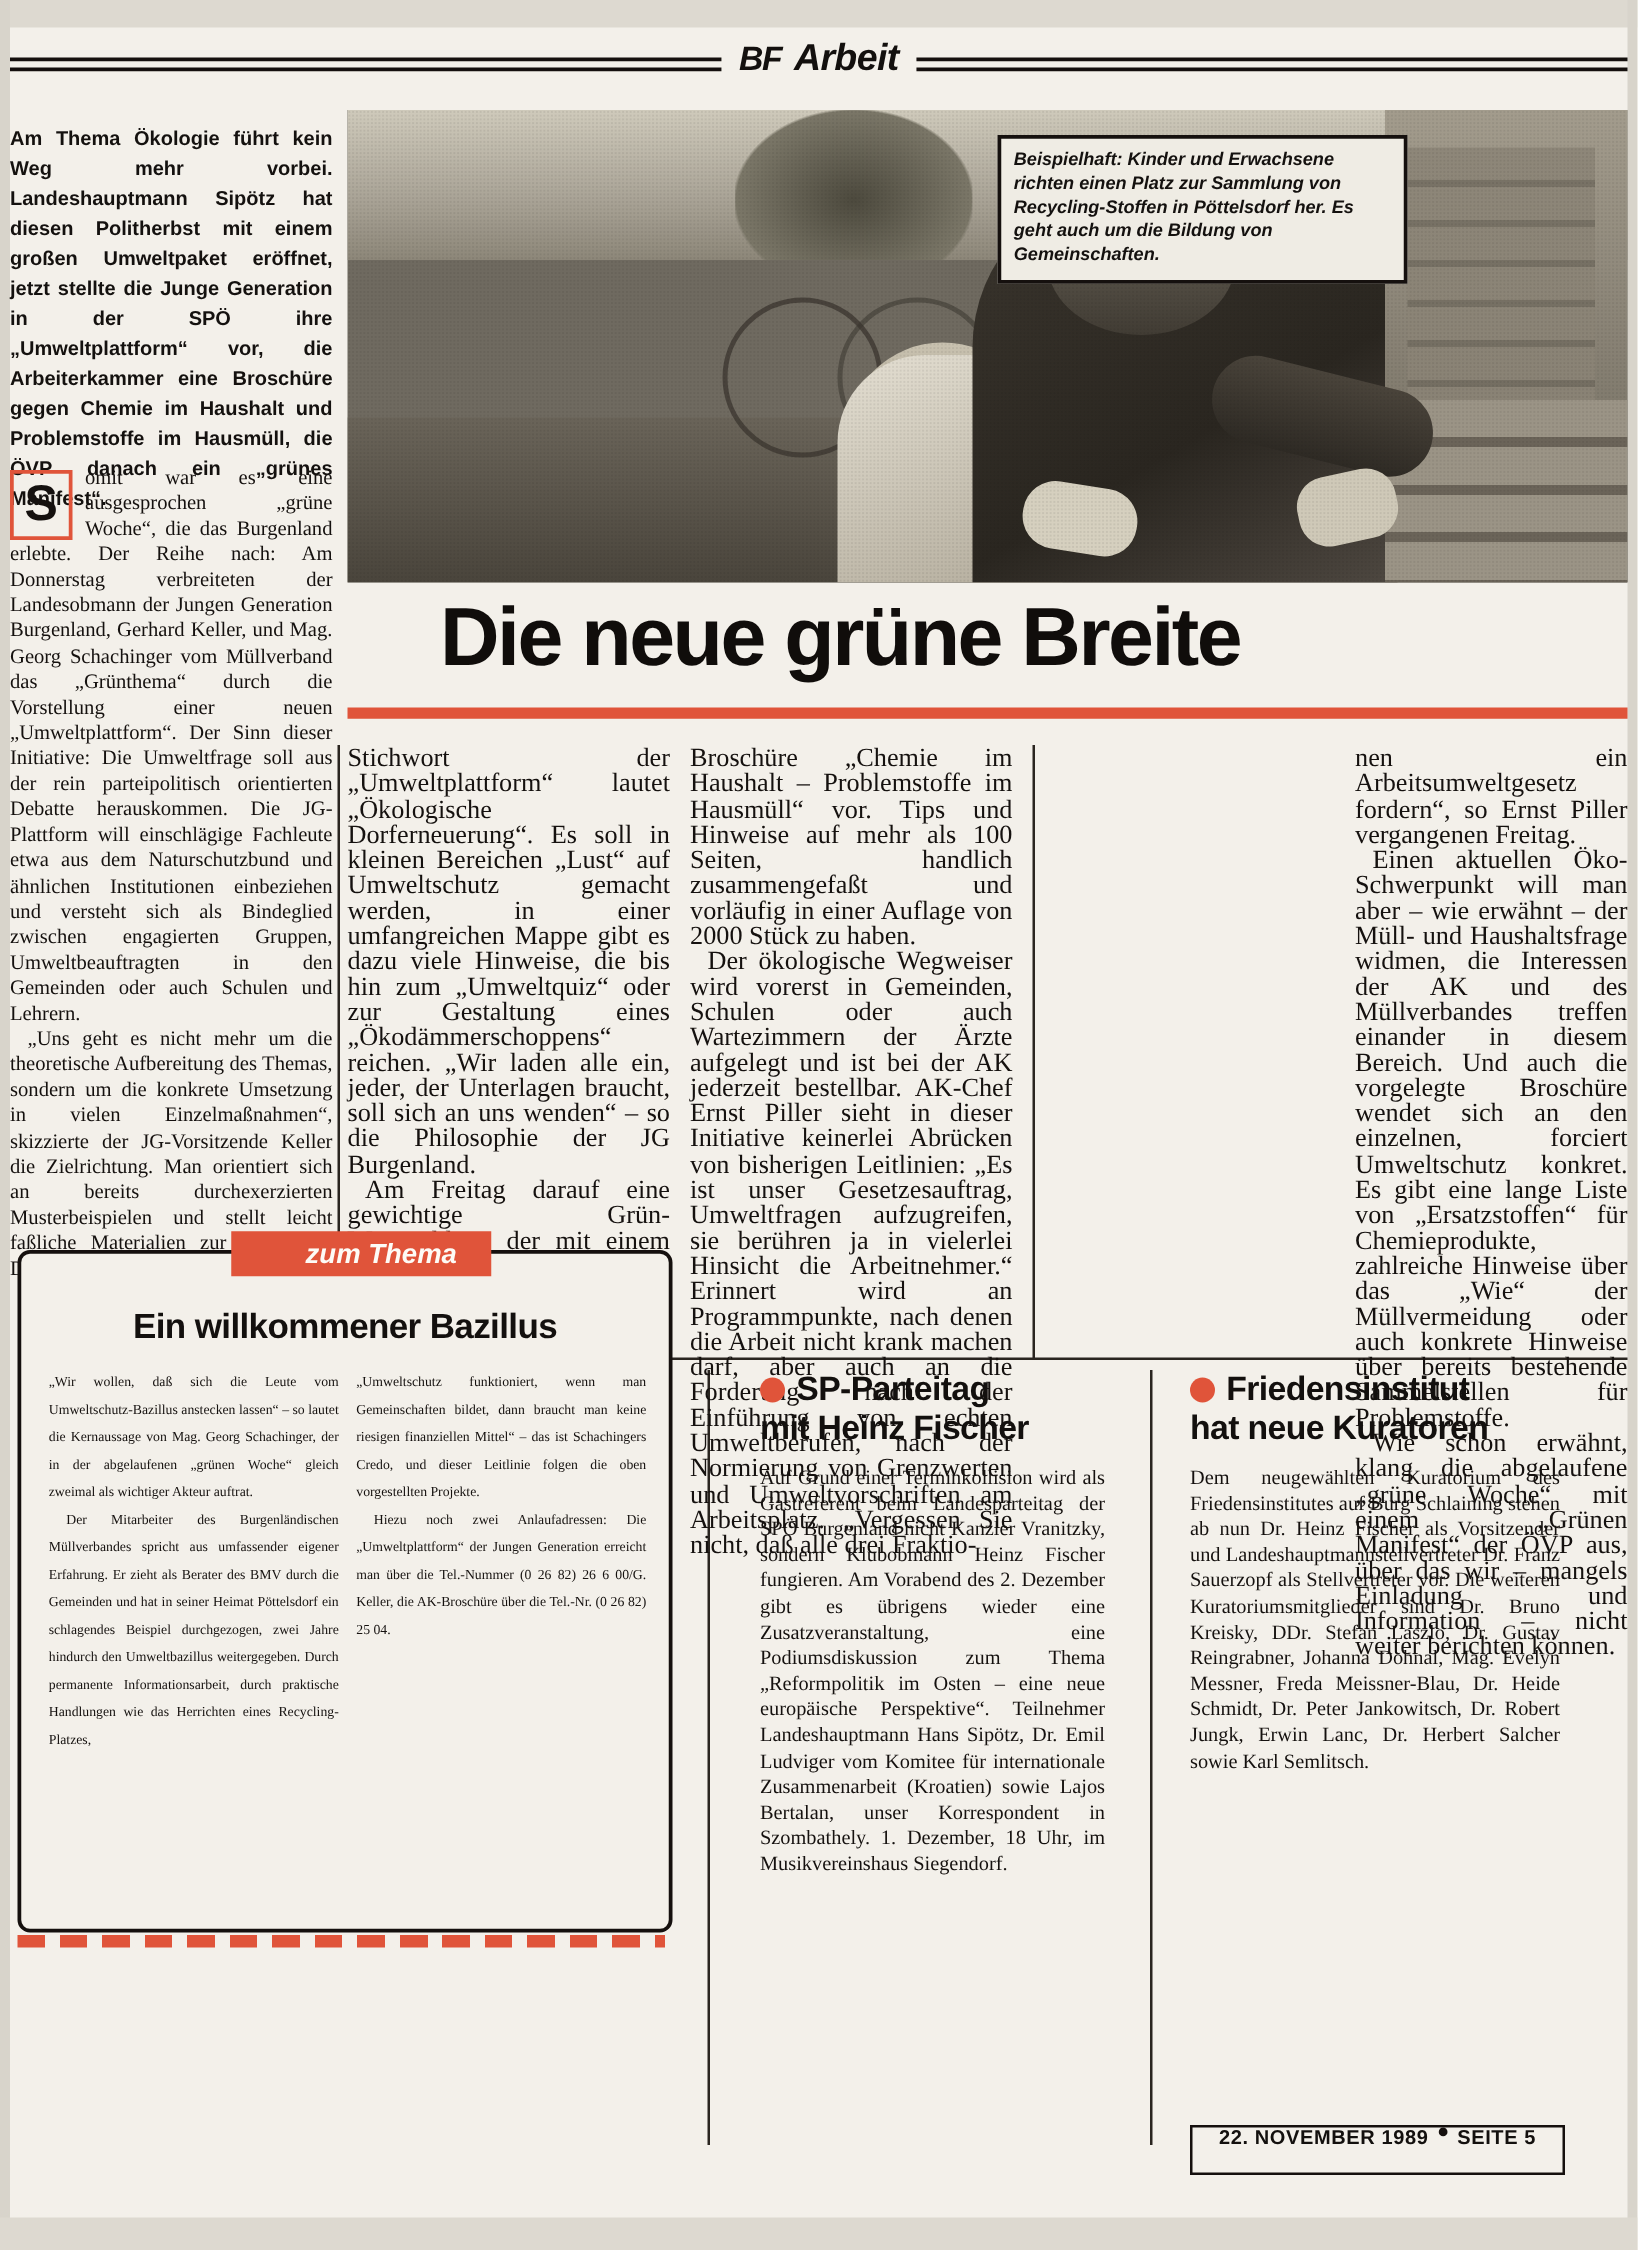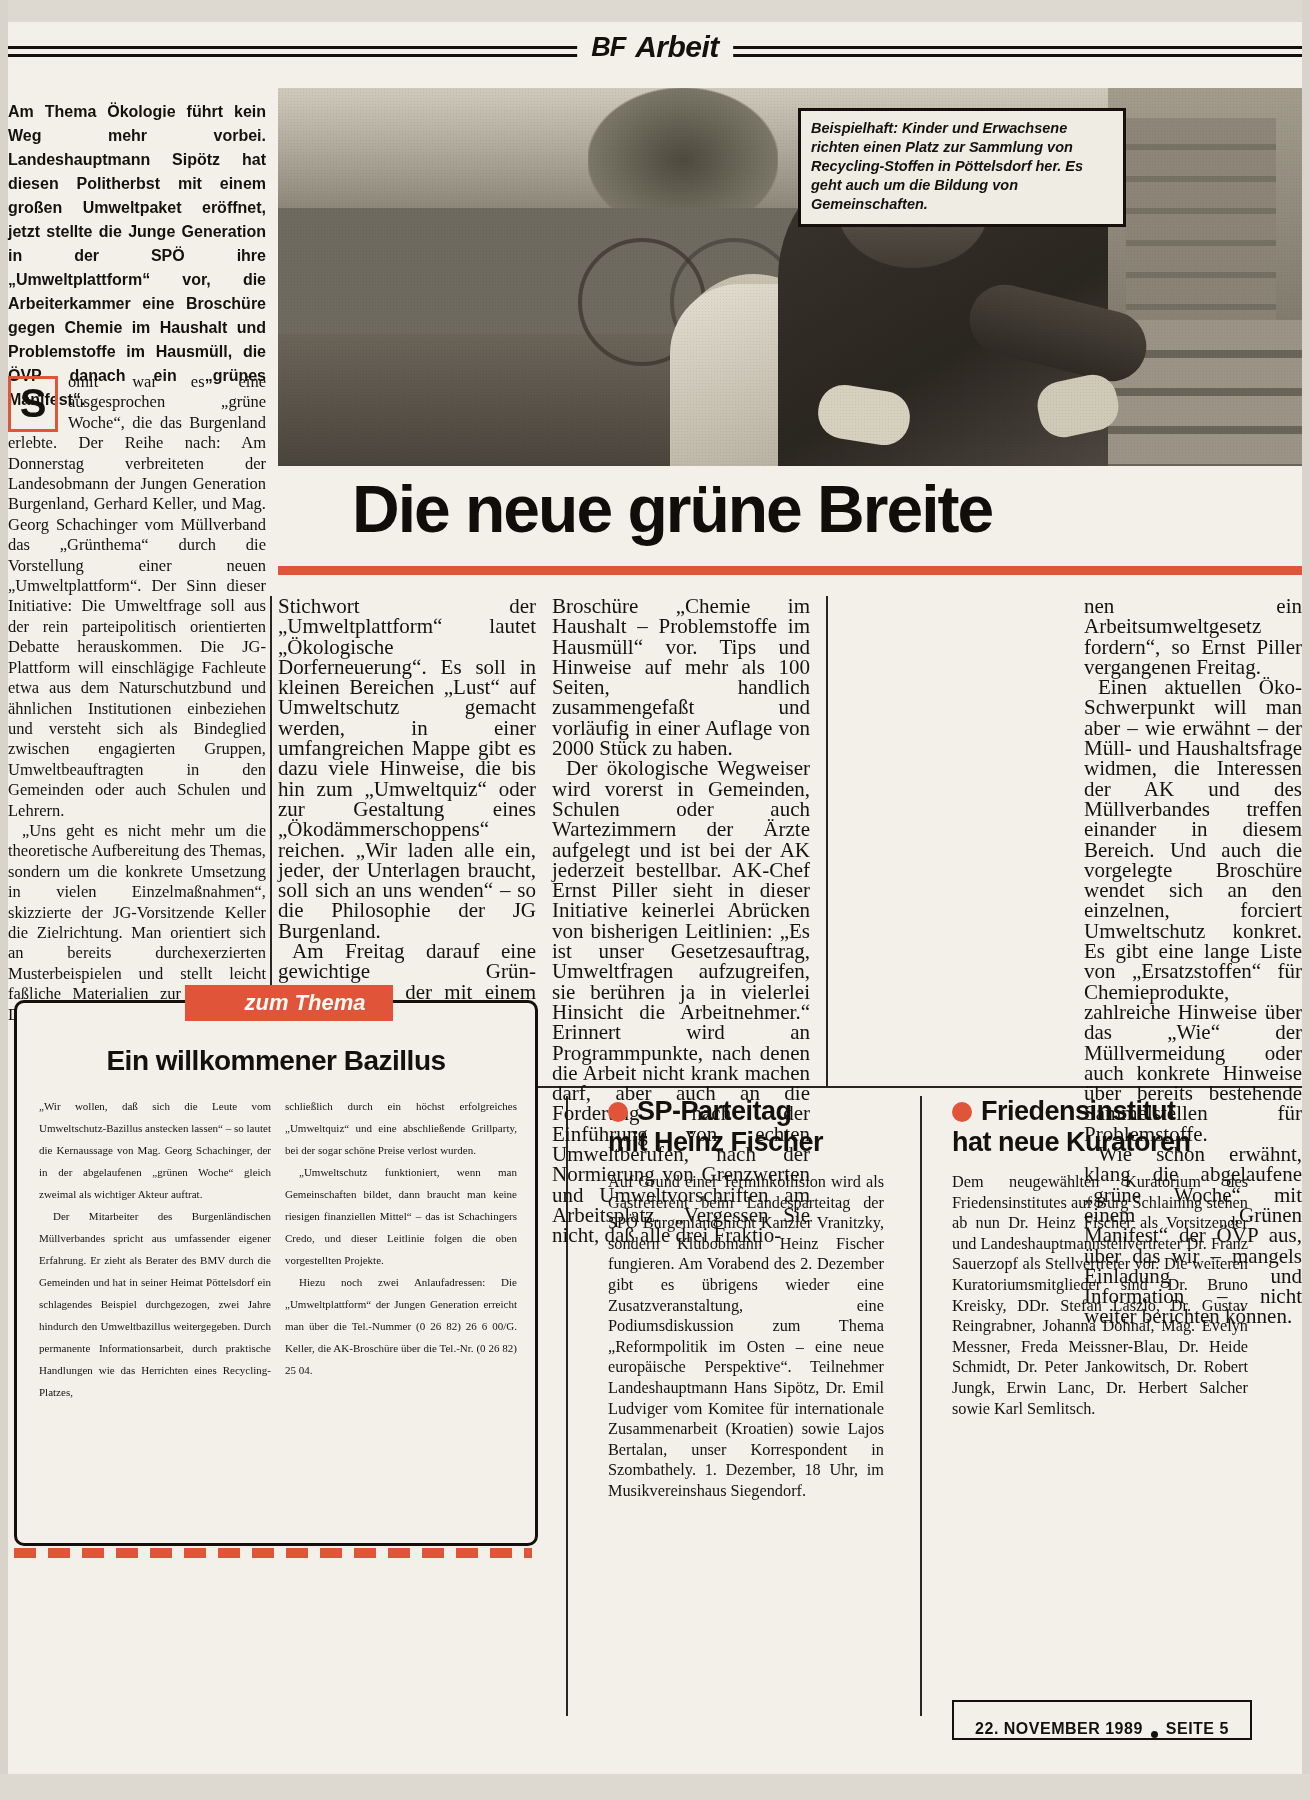--- a/index.html
+++ b/index.html
@@ -221,21 +221,21 @@
   }
   .news p{
     margin:0;font-size:16.3px;line-height:20.6px;text-align:justify;color:#15110f;
   }
   .n1{left:608px;width:276px;}
   .n2{left:952px;width:296px;}
   .n1 .body,.n2 .body{margin-top:14px;}
   
   .datebar{
     position:absolute;left:952px;top:1700px;width:296px;height:36px;
-    border:2px solid #15100e;display:flex;align-items:flex-end;justify-content:center;
+    border:2px solid #15100e;display:flex;align-items:flex-start;justify-content:center;
     font-family:"Liberation Sans", sans-serif;font-size:16px;font-weight:bold;
     letter-spacing:.5px;color:#13100e;background:#f3f0ea;
   }
   .dot{display:inline-block;width:7px;height:7px;border-radius:50%;background:#15100e;margin:0 8px;vertical-align:3px;}
   
   .edge-left{position:absolute;left:0;top:0;width:8px;height:1800px;background:#d8d4cb;}
   .edge-right{position:absolute;right:0;top:0;width:8px;height:1800px;background:#d8d4cb;}
   .edge-top{position:absolute;left:0;top:0;width:1310px;height:22px;background:#ddd9d0;}
   .edge-bottom{position:absolute;left:0;bottom:0;width:1310px;height:26px;background:#ddd9d0;}
 </style>
@@ -314,21 +314,20 @@
   </div>
 
   <div class="ztbox">
     <div class="zt-tag">zum Thema</div>
     <div class="zt-title">Ein willkommener Bazillus</div>
     <div class="zt-col zt-c1">
       <p>„Wir wollen, daß sich die Leute vom Umweltschutz-Bazillus anstecken lassen“ – so lautet die Kernaussage von Mag. Georg Schachinger, der in der abgelaufenen „grünen Woche“ gleich zweimal als wichtiger Akteur auftrat.</p>
       <p>Der Mitarbeiter des Burgenländischen Müllverbandes spricht aus umfassender eigener Erfahrung. Er zieht als Berater des BMV durch die Gemeinden und hat in seiner Heimat Pöttelsdorf ein schlagendes Beispiel durchgezogen, zwei Jahre hindurch den Umweltbazillus weitergegeben. Durch permanente Informationsarbeit, durch praktische Handlungen wie das Herrichten eines Recycling-Platzes,</p>
     </div>
     <div class="zt-col zt-c2">
-      <p>schließlich durch ein höchst erfolgreiches „Umweltquiz“ und eine abschließende Grillparty, bei der sogar schöne Preise verlost wurden.</p>
       <p>„Umweltschutz funktioniert, wenn man Gemeinschaften bildet, dann braucht man keine riesigen finanziellen Mittel“ – das ist Schachingers Credo, und dieser Leitlinie folgen die oben vorgestellten Projekte.</p>
       <p>Hiezu noch zwei Anlaufadressen: Die „Umweltplattform“ der Jungen Generation erreicht man über die Tel.-Nummer (0 26 82) 26 6 00/G. Keller, die AK-Broschüre über die Tel.-Nr. (0 26 82) 25 04.</p>
     </div>
   </div>
   <div class="dashrow"></div>
 
   <div class="news n1">
     <h2>
       <span class="bullet"></span><span>SP-Parteitag</span><br>
       <span>mit Heinz Fischer</span>

